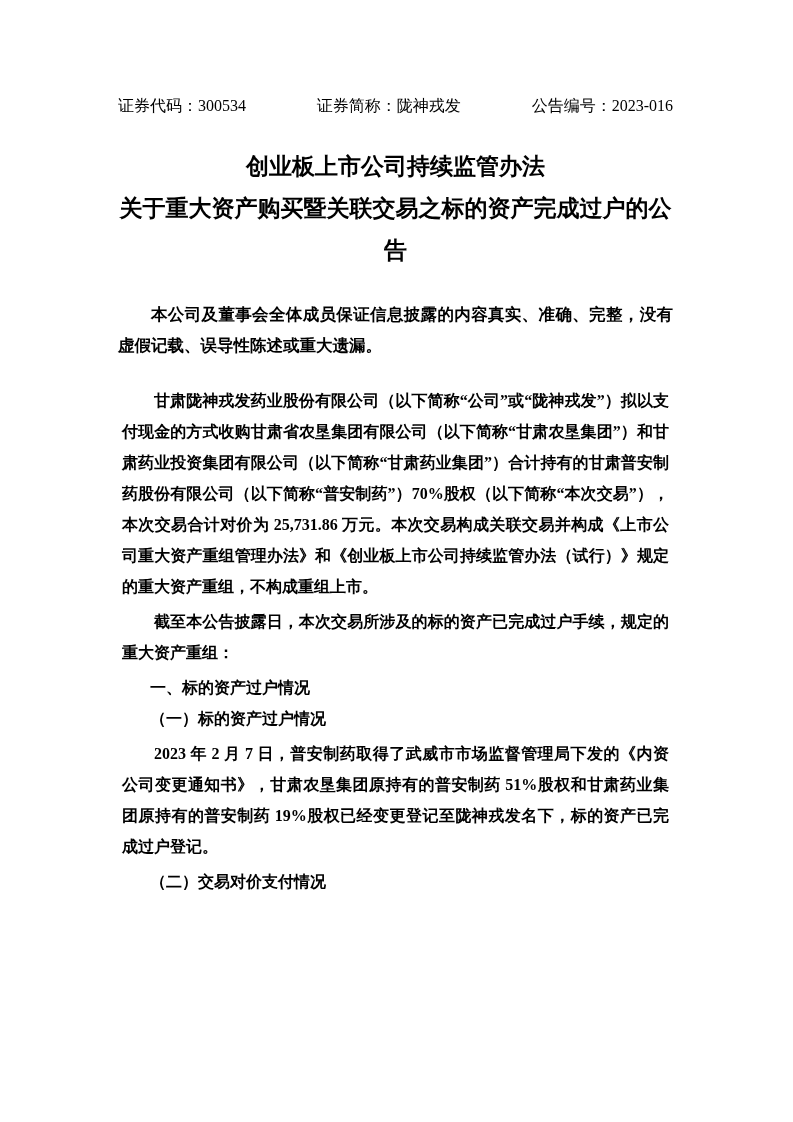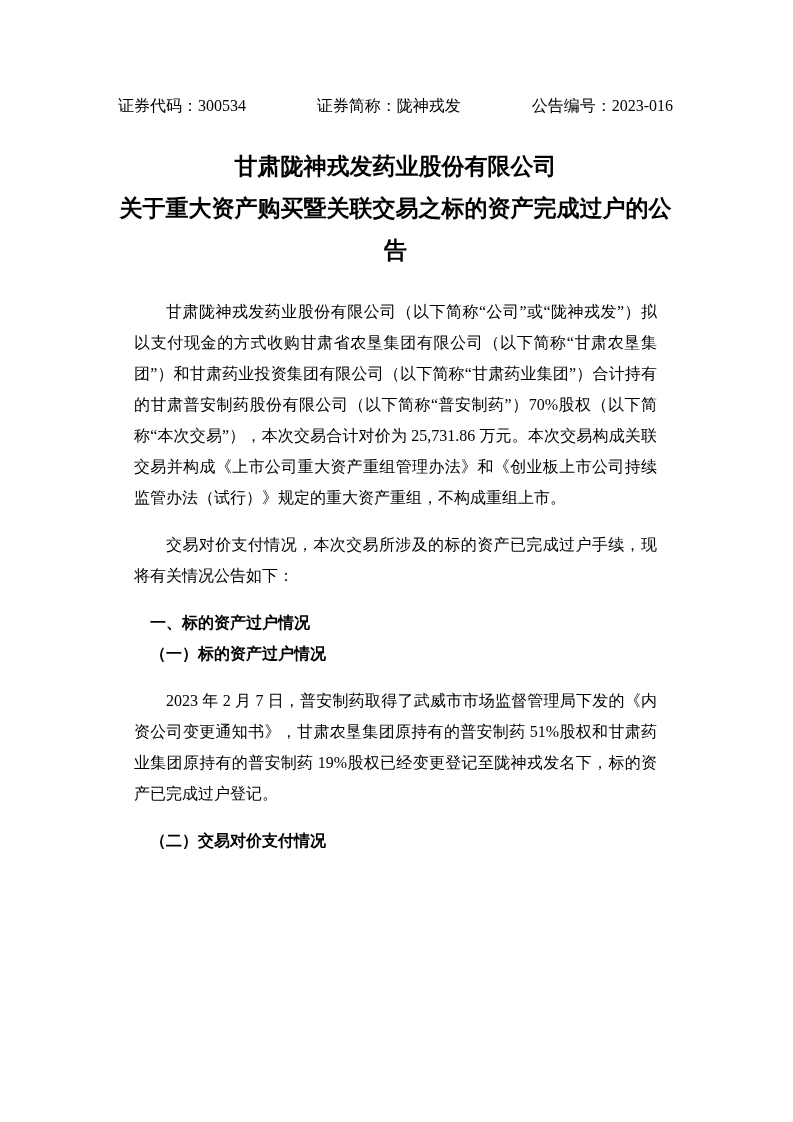--- a/index.html
+++ b/index.html
@@ -42,25 +42,26 @@
     font-size: 16.5px;
     font-weight: bold;
     line-height: 31px;
     text-indent: 2em;
     text-align: justify;
   }
   .body-text {
     margin-top: 24px;
   }
   .para {
-    margin: 16px;
+    margin: 4px;
     font-size: 16px;
     line-height: 31px;
     text-indent: 2em;
     text-align: justify;
+    font-weight: bold;
   }
   .heading {
     margin: 0;
     font-size: 16px;
     font-weight: bold;
     line-height: 31px;
     text-indent: 2em;
     text-align: left;
   }
 </style>
@@ -69,27 +70,28 @@
 
 <div class="page">
 
   <div class="doc-header">
     <span>证券代码：300534</span>
     <span>证券简称：陇神戎发</span>
     <span>公告编号：2023-016</span>
   </div>
 
   <h1 class="doc-title">
-    <span class="title-line">甘肃陇神戎发药业股份有限公司</span>
+    <span class="title-line">创业板上市公司持续监管办法</span>
     <span class="title-line">关于重大资产购买暨关联交易之标的资产完成过户的公告</span>
   </h1>
 
+  <p class="declaration">本公司及董事会全体成员保证信息披露的内容真实、准确、完整，没有虚假记载、误导性陈述或重大遗漏。</p>
 
   <div class="body-text">
     <p class="para">甘肃陇神戎发药业股份有限公司（以下简称“公司”或“陇神戎发”）拟以支付现金的方式收购甘肃省农垦集团有限公司（以下简称“甘肃农垦集团”）和甘肃药业投资集团有限公司（以下简称“甘肃药业集团”）合计持有的甘肃普安制药股份有限公司（以下简称“普安制药”）70%股权（以下简称“本次交易”），本次交易合计对价为 25,731.86 万元。本次交易构成关联交易并构成《上市公司重大资产重组管理办法》和《创业板上市公司持续监管办法（试行）》规定的重大资产重组，不构成重组上市。</p>
-    <p class="para">交易对价支付情况，本次交易所涉及的标的资产已完成过户手续，现将有关情况公告如下：</p>
+    <p class="para">截至本公告披露日，本次交易所涉及的标的资产已完成过户手续，规定的重大资产重组：</p>
     <h2 class="heading">一、标的资产过户情况</h2>
     <h3 class="heading">（一）标的资产过户情况</h3>
     <p class="para">2023 年 2 月 7 日，普安制药取得了武威市市场监督管理局下发的《内资公司变更通知书》，甘肃农垦集团原持有的普安制药 51%股权和甘肃药业集团原持有的普安制药 19%股权已经变更登记至陇神戎发名下，标的资产已完成过户登记。</p>
     <h3 class="heading">（二）交易对价支付情况</h3>
   </div>
 
 </div>
 
 </body></html>

